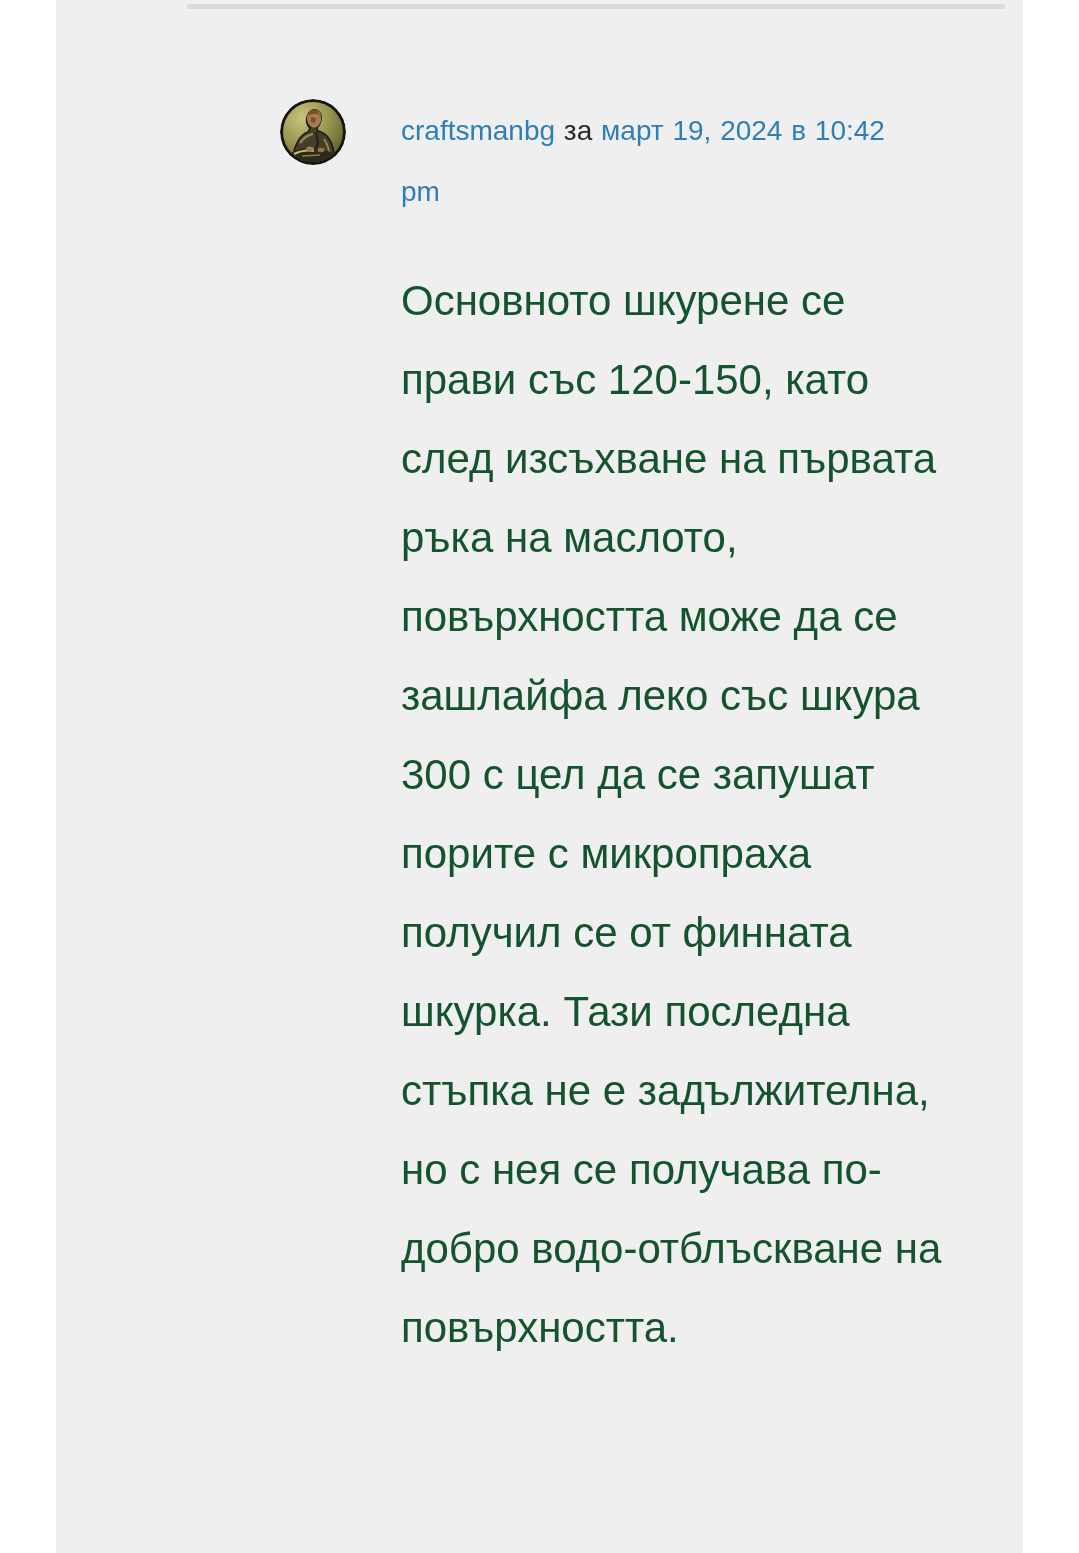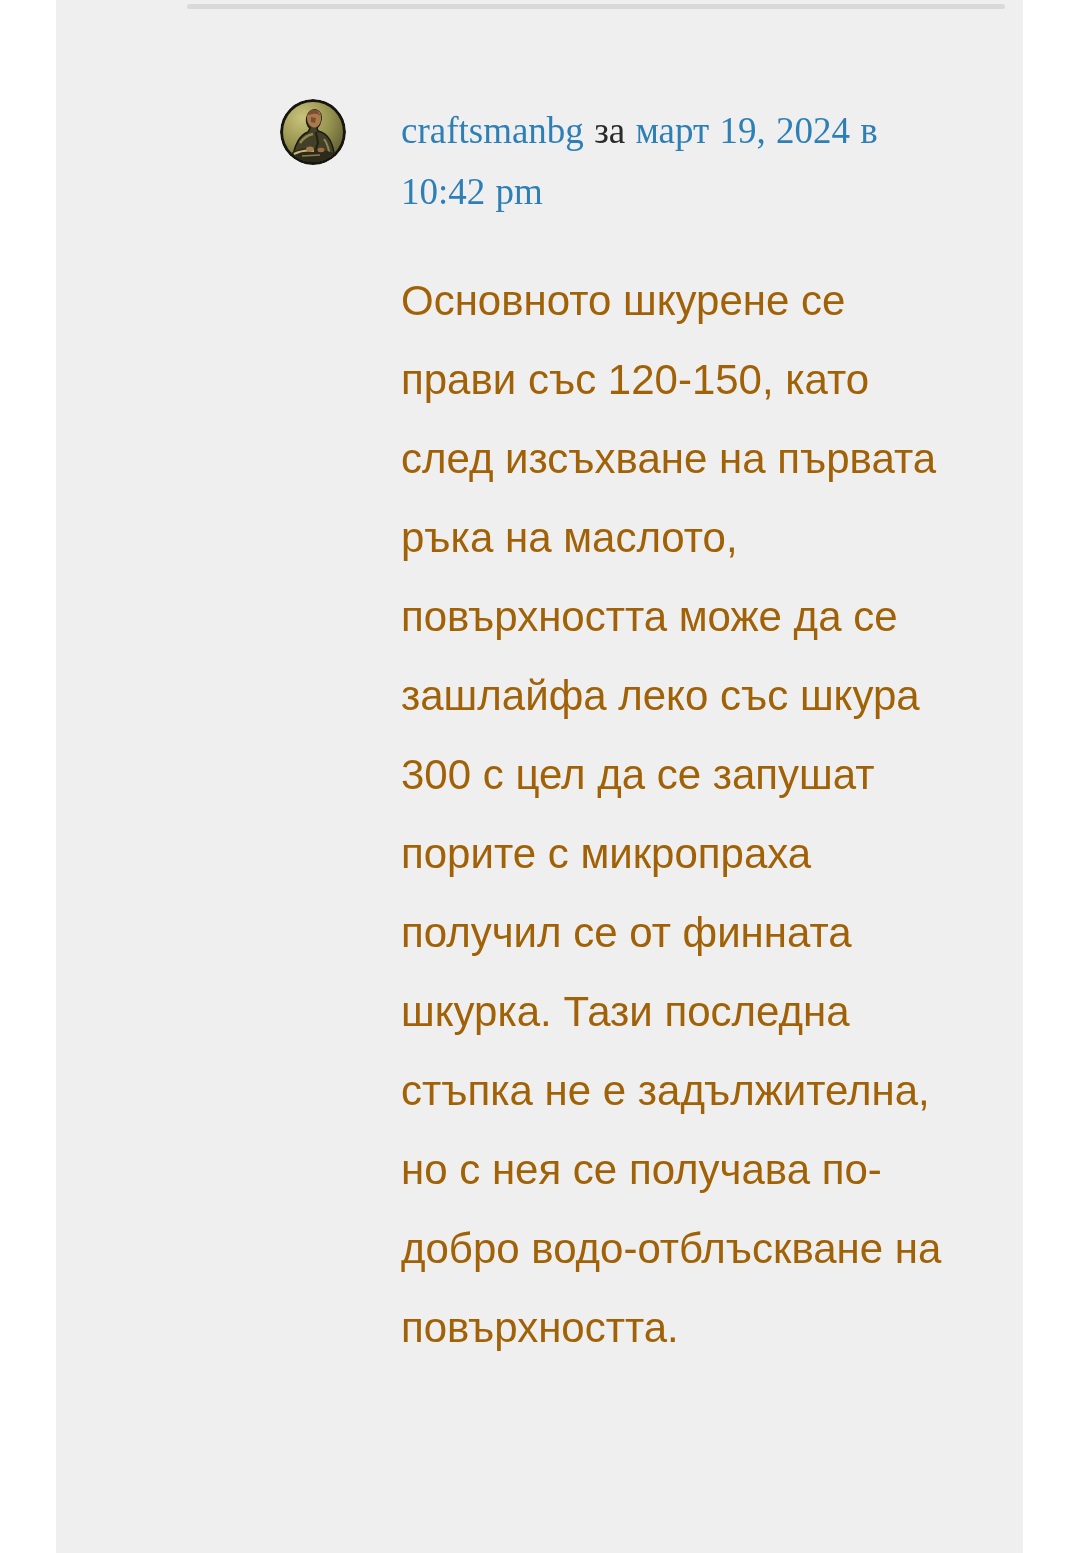--- a/index.html
+++ b/index.html
@@ -39,39 +39,38 @@
     width: 66px;
     height: 66px;
     border-radius: 50%;
     overflow: hidden;
   }
   .comment-meta {
     position: absolute;
     left: 345px;
     top: 100px;
     width: 505px;
-    font-size: 37px;
+    font-size: 28px;
     line-height: 61px;
     color: #2a2a2a;
     word-spacing: 1px;
-    font-family: Liberation Serif, serif;
   }
   .comment-meta a {
     color: #2d7fb6;
     text-decoration: none;
     cursor: pointer;
   }
   .comment-body {
     position: absolute;
     left: 345px;
     top: 261px;
     width: 545px;
     font-size: 42px;
     line-height: 79px;
-    color: #a16207;
+    color: #14532d;
   }
   .comment-body p {
     margin: 0;
   }
 </style>
 </head>
 <body>
 
 <div class="comments-panel">
 

